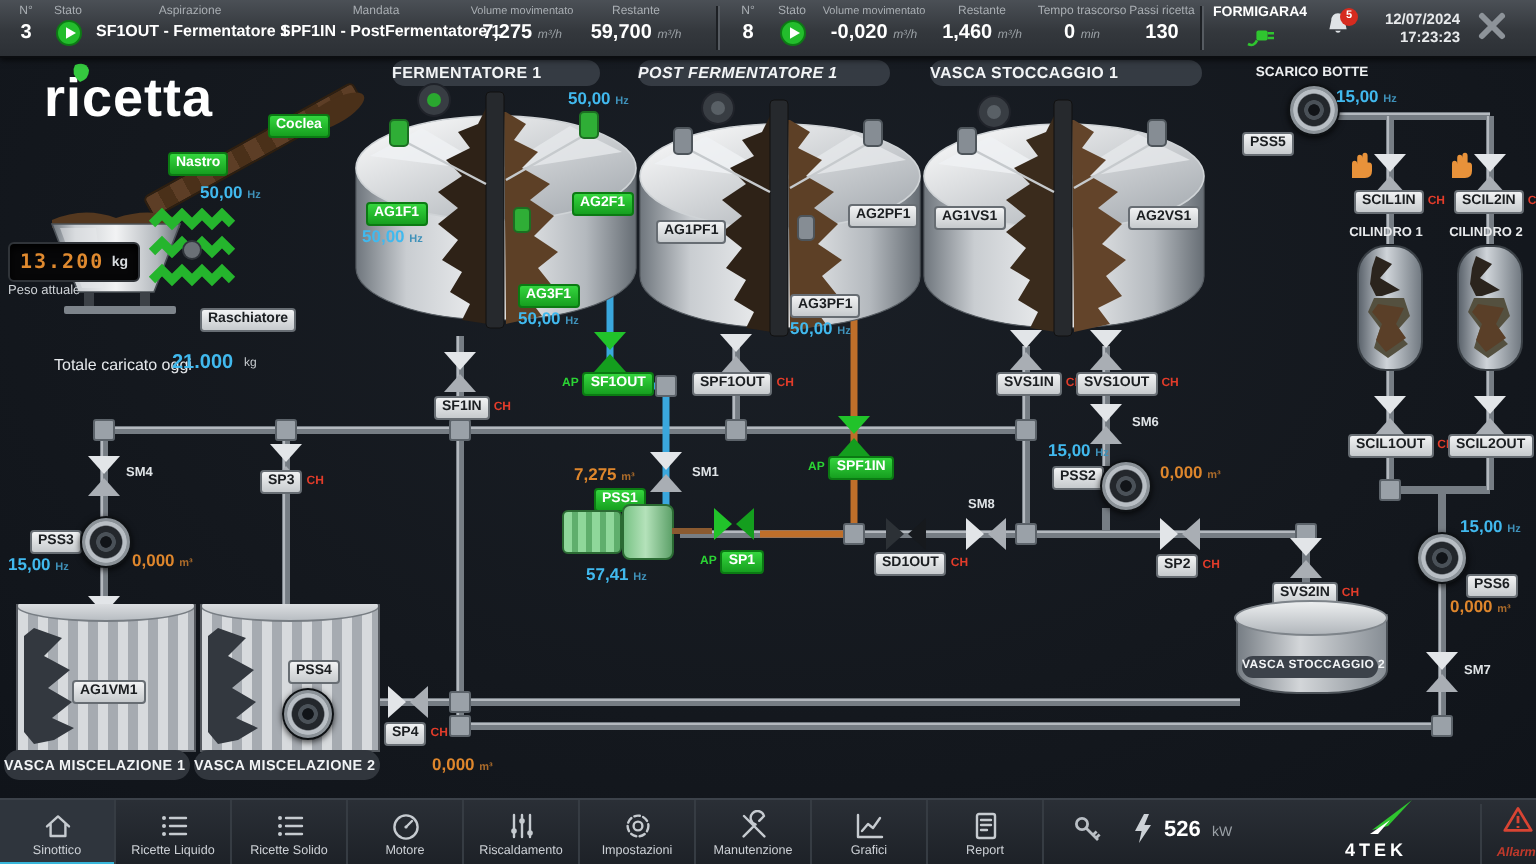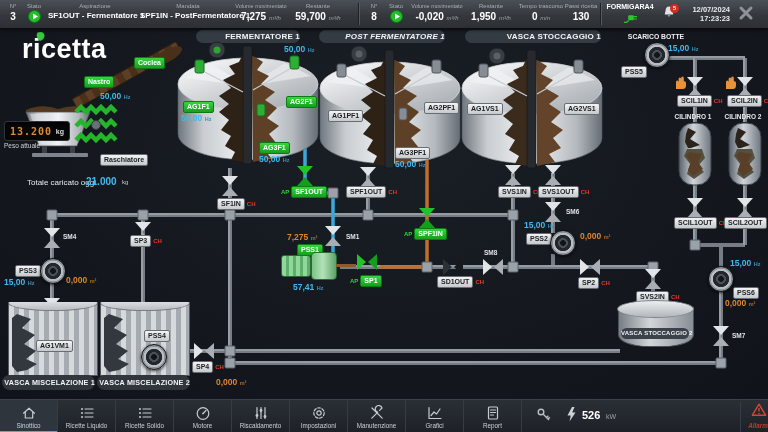--- a/index.html
+++ b/index.html
@@ -12,21 +12,21 @@
   .hf{position:absolute;text-align:center;}
   .hf .k{font-size:6px;color:#a9aeb3;white-space:nowrap;display:block;}
   .hf .v{font-size:10px;font-weight:bold;color:#fff;white-space:nowrap;display:block;margin-top:2px;}
   .hf .u{font-size:6px;font-weight:normal;color:#9aa0a5;}
   .hdiv{position:absolute;top:3px;width:1px;height:22px;background:#1d2024;box-shadow:1px 0 0 #565b61;}
   .dt{font-size:7.5px;font-weight:bold;color:#e8eaec;line-height:9px;text-align:right;white-space:nowrap;}
   
   #syn{left:0;top:28px;width:768px;height:371px;
        background:radial-gradient(ellipse at 50% 30%,#1a1f26 0%,#14181e 60%,#10141a 100%);}
   .dpill{background:rgba(58,64,72,.88);border-radius:8px;color:#f2f4f6;font-weight:bold;
-         font-size:8px;text-align:right;letter-spacing:.2px;white-space:nowrap;}
+         font-size:8px;text-align:left;letter-spacing:.2px;white-space:nowrap;}
   .pill{background:linear-gradient(#f2f3f4,#c6cacd);color:#1b1e21;font-size:7px;font-weight:bold;
         padding:1px 3px;border-radius:2px;border:1px solid #676d73;white-space:nowrap;line-height:8px;}
   .gpill{background:linear-gradient(#35d63e,#169f1f);color:#fff;font-size:7px;font-weight:bold;
         padding:1px 3px;border-radius:2px;border:1px solid #0b7a13;white-space:nowrap;line-height:8px;}
   .tag{display:flex;align-items:center;gap:2px;}
   .chm{color:#e23c2a;font-size:6px;font-weight:bold;}
   .apm{color:#2bd334;font-size:6px;font-weight:bold;}
   .hz{color:#41b9ee;font-size:8.5px;font-weight:bold;white-space:nowrap;}
   .hz .u{font-size:5.5px;color:#3f91b9;font-weight:bold;}
   .m3{color:#de862c;font-size:8.5px;font-weight:bold;white-space:nowrap;}
@@ -109,21 +109,21 @@
           <circle cx="6.5" cy="6.5" r="6" fill="#23bd2c" stroke="#0d7a15"></circle>
           <path d="M5,3.6 L10,6.5 L5,9.4 Z" fill="#fff"></path>
         </svg>
     </div>
     <div class="hf" style="left:410px;top:3px;width:54px;">
       <span class="k" style="font-size:5.5px;">Volume movimentato</span>
       <span class="v"><b>-0,020</b> <i class="u">m³/h</i></span>
     </div>
     <div class="hf" style="left:466px;top:3px;width:50px;">
       <span class="k">Restante</span>
-      <span class="v"><b>1,950</b> <i class="u">m³/h</i></span>
+      <span class="v"><b>1,460</b> <i class="u">m³/h</i></span>
     </div>
     <div class="hf" style="left:518px;top:3px;width:46px;">
       <span class="k">Tempo trascorso</span>
       <span class="v"><b>0</b> <i class="u">min</i></span>
     </div>
     <div class="hf" style="left:562px;top:3px;width:38px;">
       <span class="k">Passi ricetta</span>
       <span class="v">130</span>
     </div>
     <div class="hdiv" style="left:600px;"></div>
@@ -576,20 +576,27 @@
         <g stroke="#b9bfc5" fill="none" stroke-width="1.4">
             <circle cx="5" cy="5" r="2.8"></circle>
             <path d="M7,7 L13,13 M10.5,10.5 L12.3,8.7 M12,12 L13.8,10.2"></path>
           </g>
       </svg>
       <svg class="f" style="left:42px;top:6px;" width="14" height="18">
         <polygon points="8,1 3.5,9.5 6.8,9.5 5.5,15.5 11.5,6.5 8.2,6.5 10.5,1" fill="#cdd2d7"></polygon>
       </svg>
       <span class="f" style="left:60px;top:9px;font-size:11px;font-weight:bold;color:#fff;">526</span>
       <span class="f" style="left:84px;top:13px;font-size:7px;color:#9aa0a6;">kW</span>
+      <div class="f" style="left:136px;top:0px;width:60px;height:33px;text-align:center;">
+        <svg width="40" height="18">
+          <path d="M18,15 L38,0 L26,13 Z" fill="#2fc52f"></path>
+          <path d="M17,17 L27,10 L21,17 Z" fill="#ffffff"></path>
+        </svg>
+        <div style="font-size:9px;font-weight:bold;color:#fff;letter-spacing:2px;margin-top:-3px;">4TEK</div>
+      </div>
       <div class="f" style="left:218px;top:2px;width:36px;text-align:center;border-left:1px solid #363c43;height:30px;">
         <svg width="16" height="16">
           <path d="M8,2.2 L14.6,13.2 H1.4 Z" fill="none" stroke="#d84433" stroke-width="1.4" stroke-linejoin="round"></path>
           <path d="M8,6 V9.6 M8,11 V12" stroke="#d84433" stroke-width="1.4"></path>
         </svg>
         <div style="font-size:6.3px;font-weight:bold;font-style:italic;color:#c0392b;">Allarmi</div>
       </div>
     </div>
   </div>
 

